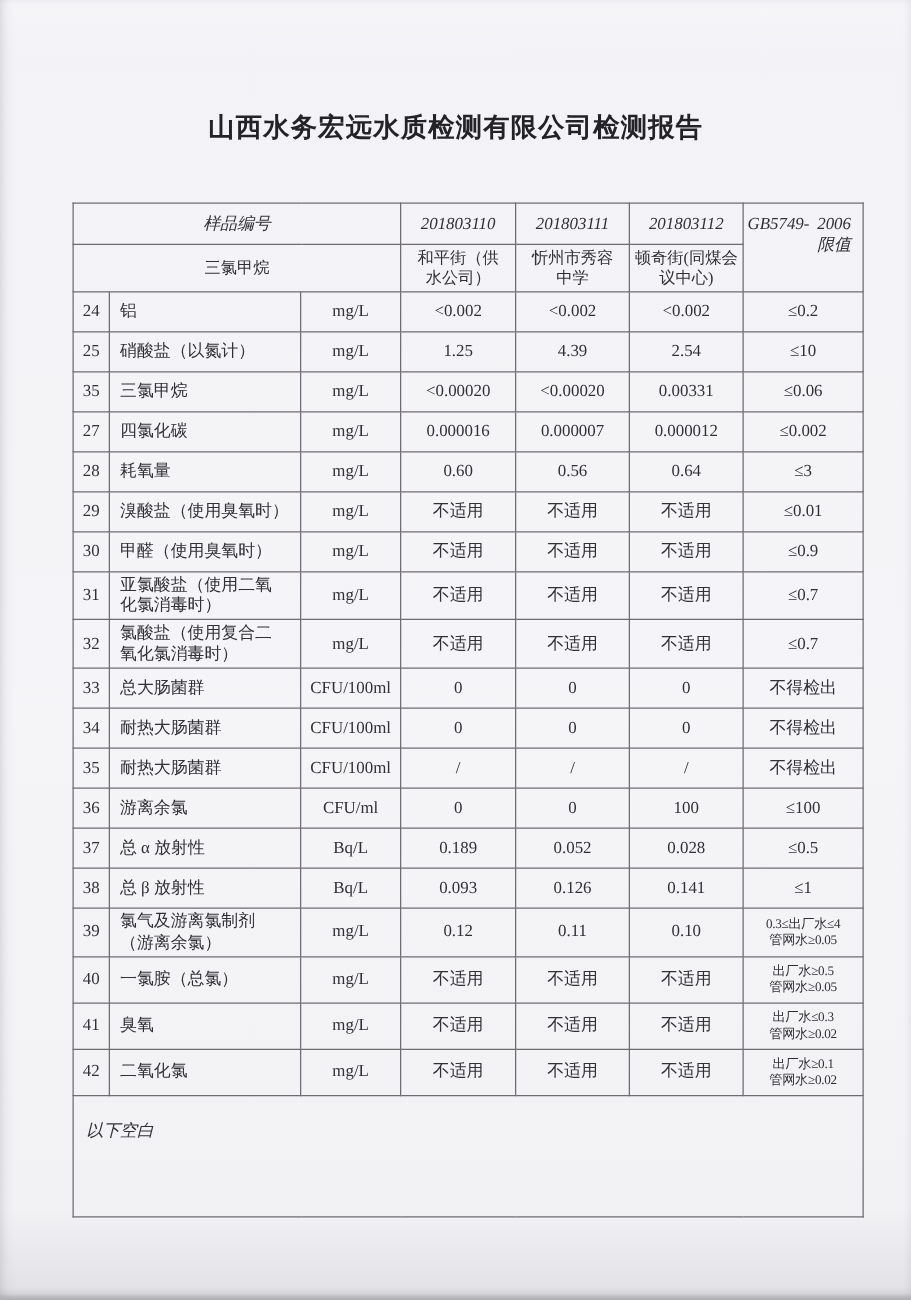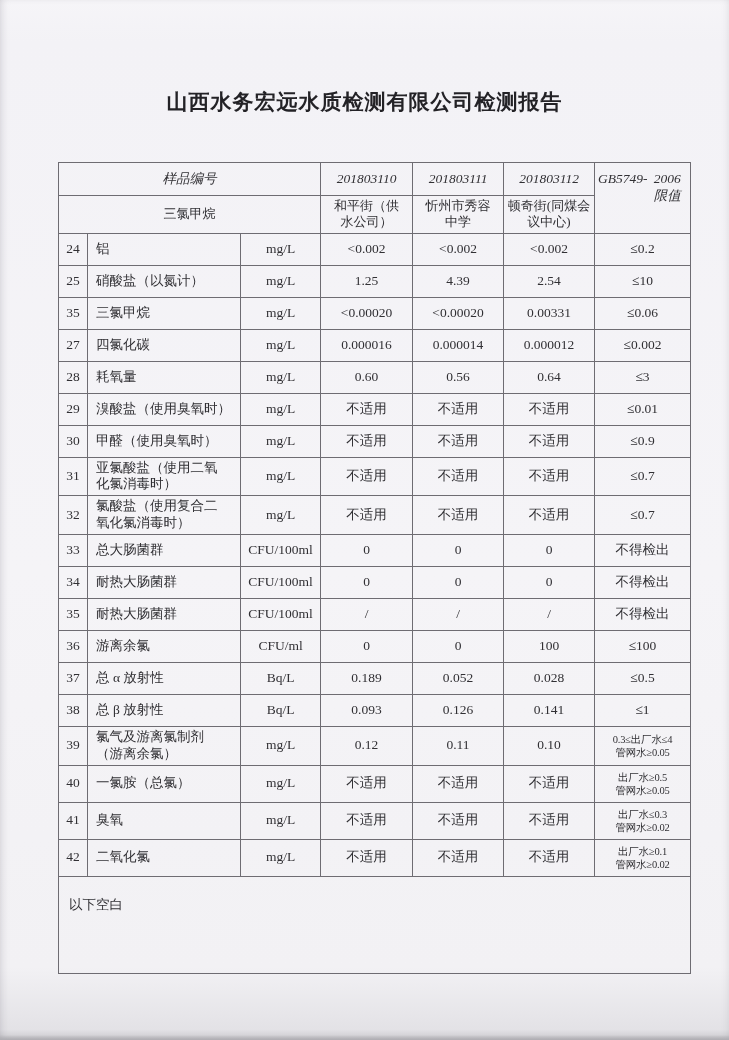--- a/index.html
+++ b/index.html
@@ -69,20 +69,21 @@
     display: flex; 
     justify-content: space-between;
     height: 58px; padding: 2px 0;
   }
   .footer-cell {
     height: 97px;
     text-align: left !important;
     vertical-align: top !important;
     padding: 20px 0 0 10px !important;
     font-size: 13.5px;
+    font-style: italic;
   }
   .bottom-edge {
     position: absolute; bottom: 0; left: 0; width: 100%; height: 5px;
     background: linear-gradient(180deg, rgba(150,148,155,0), #aeadb2);
   }
 </style>
 </head>
 <body>
 
 <div class="page">
@@ -148,21 +149,21 @@
         <td>&lt;0.00020</td>
         <td>&lt;0.00020</td>
         <td>0.00331</td>
         <td class="c-limit">≤0.06</td>
       </tr>
       <tr class="body-row">
         <td>27</td>
         <td class="c-name">四氯化碳</td>
         <td>mg/L</td>
         <td>0.000016</td>
-        <td>0.000014</td>
+        <td>0.000007</td>
         <td>0.000012</td>
         <td class="c-limit">≤0.002</td>
       </tr>
       <tr class="body-row">
         <td>28</td>
         <td class="c-name">耗氧量</td>
         <td>mg/L</td>
         <td>0.60</td>
         <td>0.56</td>
         <td>0.64</td>

